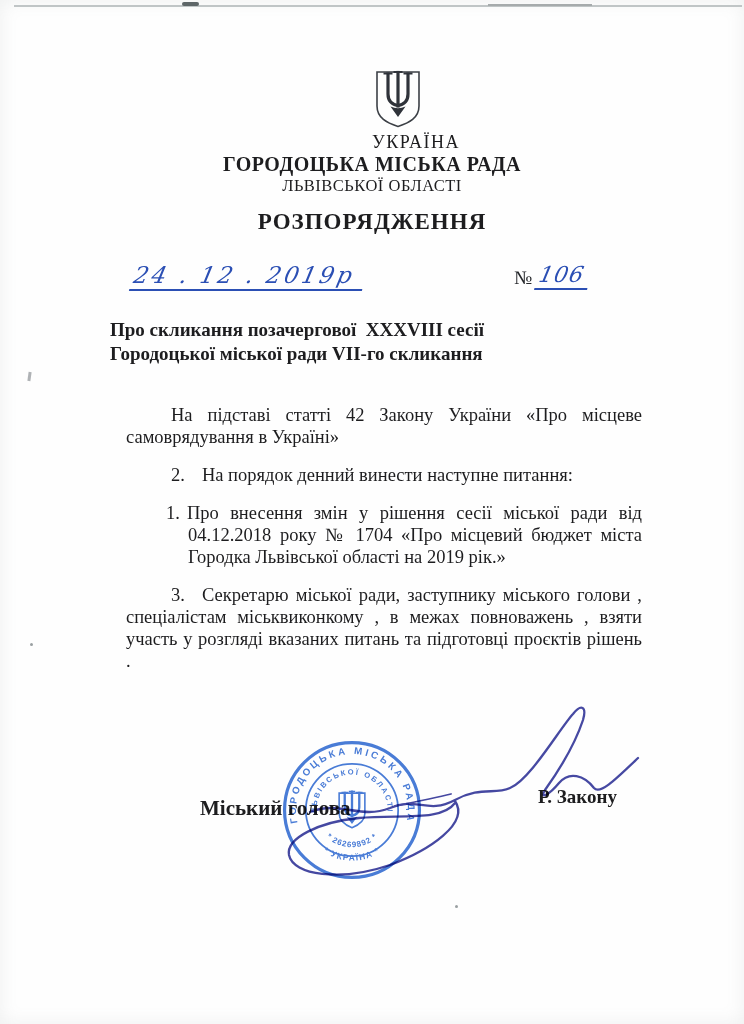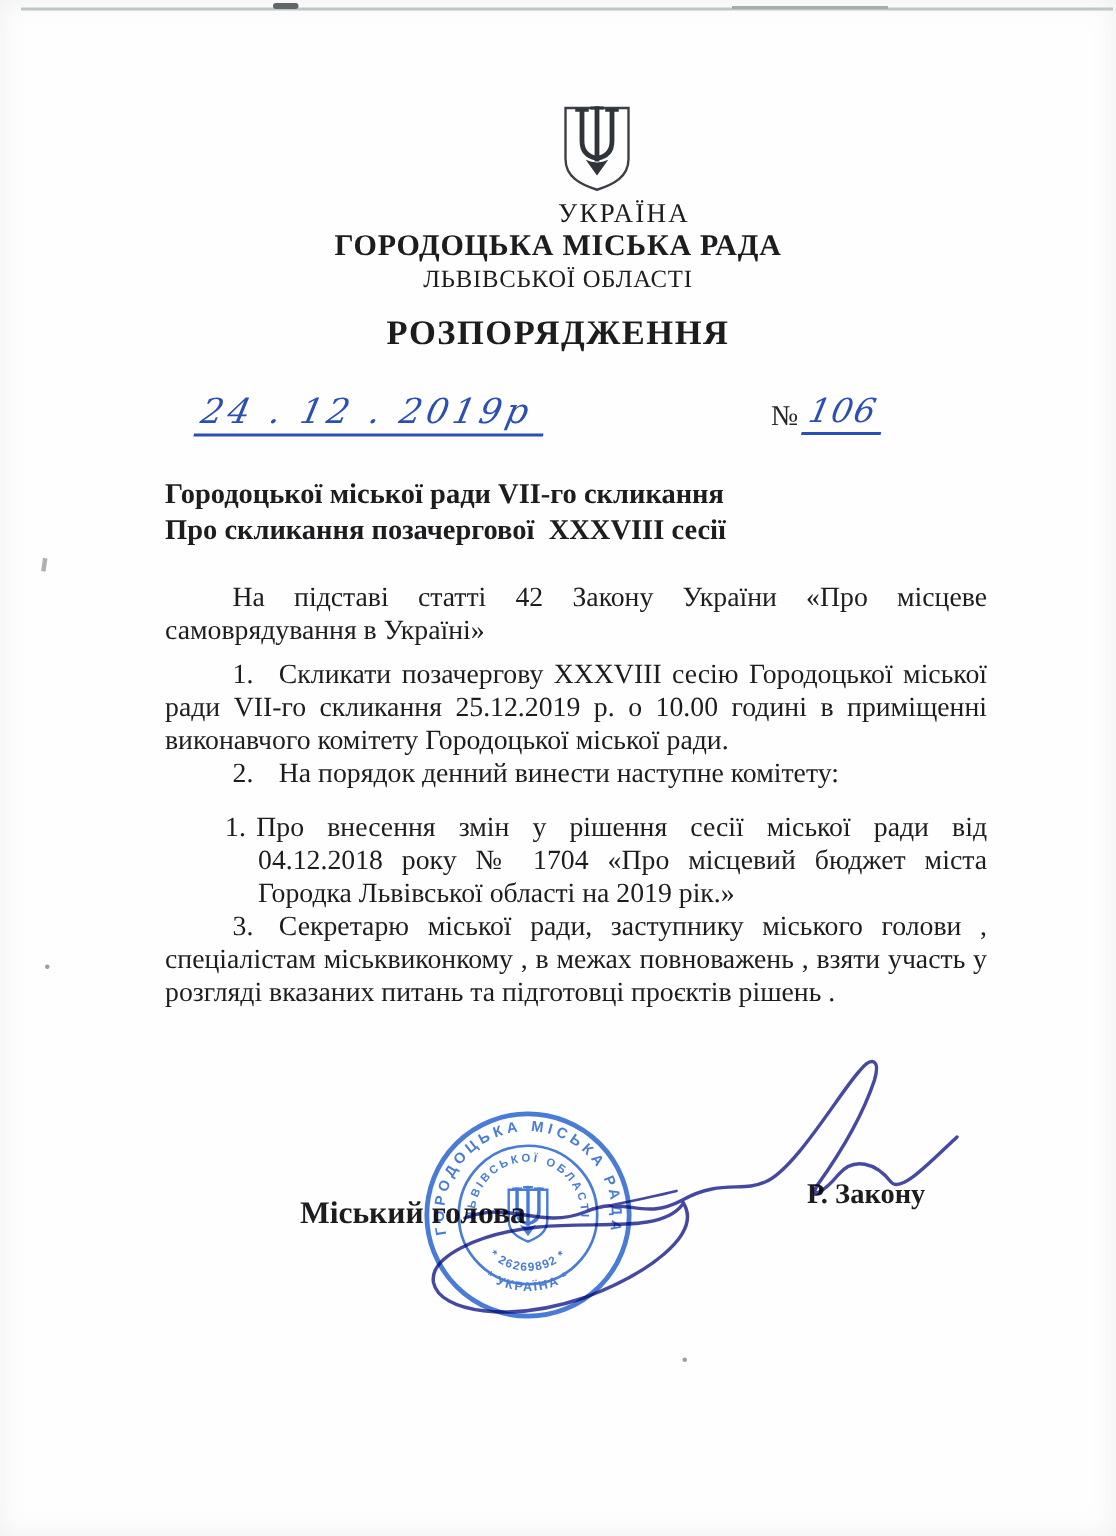--- a/index.html
+++ b/index.html
@@ -37,21 +37,21 @@
   }
   .num-sign{position:absolute;left:514px;top:267px;font-size:19px;color:#24262a;}
   .num-hand{
     position:absolute;left:537px;top:262px;font-size:22px;letter-spacing:1px;
     transform:skewX(-12deg);border-bottom:2px solid #2b4fb4;padding:0 6px 1px 2px;
   }
 
   
   .subject{position:absolute;left:110px;top:318px;width:520px;font-weight:bold;font-size:19px;line-height:24px;}
   .body-text{position:absolute;left:110px;top:388px;width:548px;font-size:18.5px;line-height:22px;text-align:justify;}
-  .body-text p{margin:0;}
+  .body-text p{margin:16px;}
   .p-indent{text-indent:45px;}
   .p-item .num{margin-right:17px;}
   .p-item3{margin-top:14px;}
   .agenda{margin-top:14px;padding-left:40px;}
   .agenda p{padding-left:22px;text-indent:-22px;text-align:justify;}
   .agenda .num{margin-right:7px;}
 
   
   .sig-title{position:absolute;left:200px;top:796px;font-size:21px;font-weight:bold;}
   .sig-name{position:absolute;left:538px;top:786px;font-size:19px;font-weight:bold;}
@@ -93,30 +93,29 @@
   <div class="h-center country">УКРАЇНА</div>
   <div class="h-center council">ГОРОДОЦЬКА МІСЬКА РАДА</div>
   <div class="h-center oblast">ЛЬВІВСЬКОЇ ОБЛАСТІ</div>
   <div class="h-center doc-title">РОЗПОРЯДЖЕННЯ</div>
 
   <div class="hand date-hand">24 . 12 . 2019р</div>
   <div class="num-sign">№</div>
   <div class="hand num-hand">106</div>
 
   <div class="subject">
+    <div>Про скликання позачергової&nbsp; XXXVIII сесії</div>
     <div>Городоцької міської ради VII-го скликання</div>
-    <div>Про скликання позачергової&nbsp; XXXVIII сесії</div>
   </div>
 
   <div class="body-text">
     <p class="p-indent" style="margin-bottom:7px">На підставі статті 42 Закону України «Про місцеве самоврядування в Україні»</p>
 
-    <p class="p-indent p-item"><span class="num">1.</span><span>Скликати позачергову XXXVIII сесію Городоцької міської ради VII-го скликання 25.12.2019 р. о 10.00 годині в приміщенні виконавчого комітету Городоцької міської ради.</span></p>
 
-    <p class="p-indent p-item"><span class="num">2.</span><span>На порядок денний винести наступне комітету:</span></p>
+    <p class="p-indent p-item"><span class="num">2.</span><span>На порядок денний винести наступне питання:</span></p>
 
     <div class="agenda">
       <p><span class="num">1.</span><span>Про внесення змін у рішення сесії міської ради від 04.12.2018 року № 1704 «Про місцевий бюджет міста Городка Львівської області на 2019 рік.»</span></p>
     </div>
 
     <p class="p-indent p-item p-item3"><span class="num">3.</span><span>Секретарю міської ради, заступнику міського голови , спеціалістам міськвиконкому , в межах повноважень , взяти участь у розгляді вказаних питань та підготовці проєктів рішень .</span></p>
   </div>
 
   <div class="sig-title">Міський голова</div>
   <div class="sig-name">Р. Закону</div>

